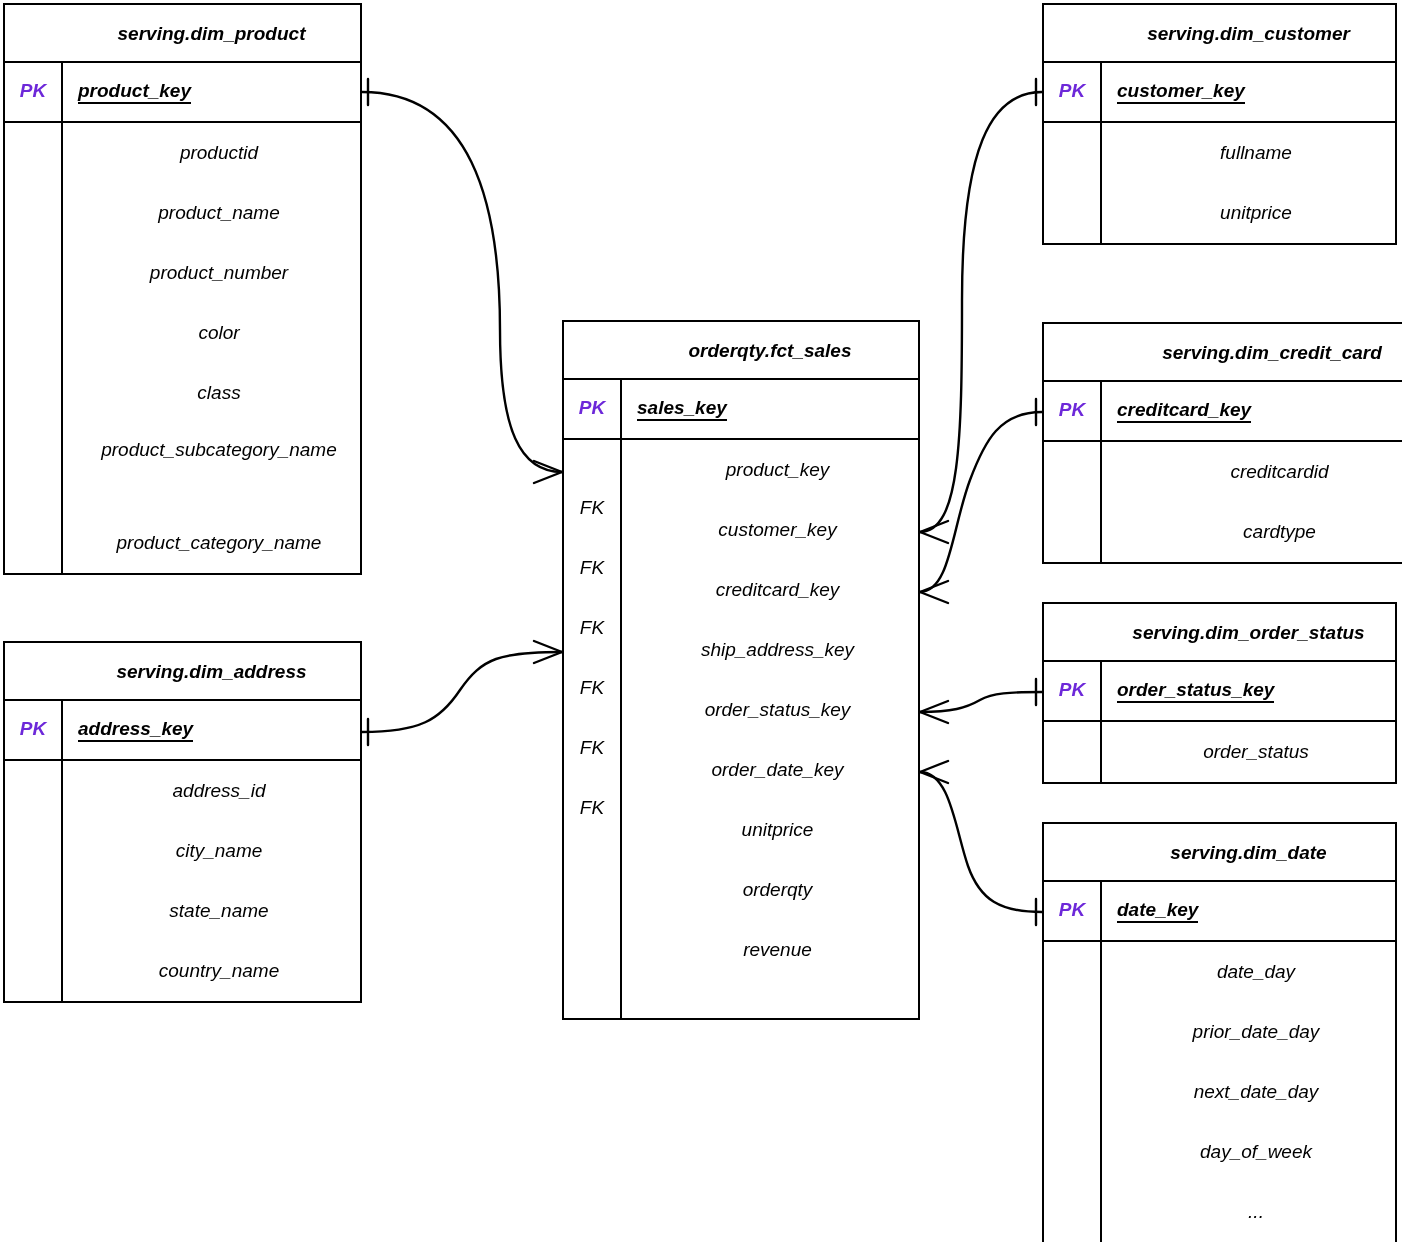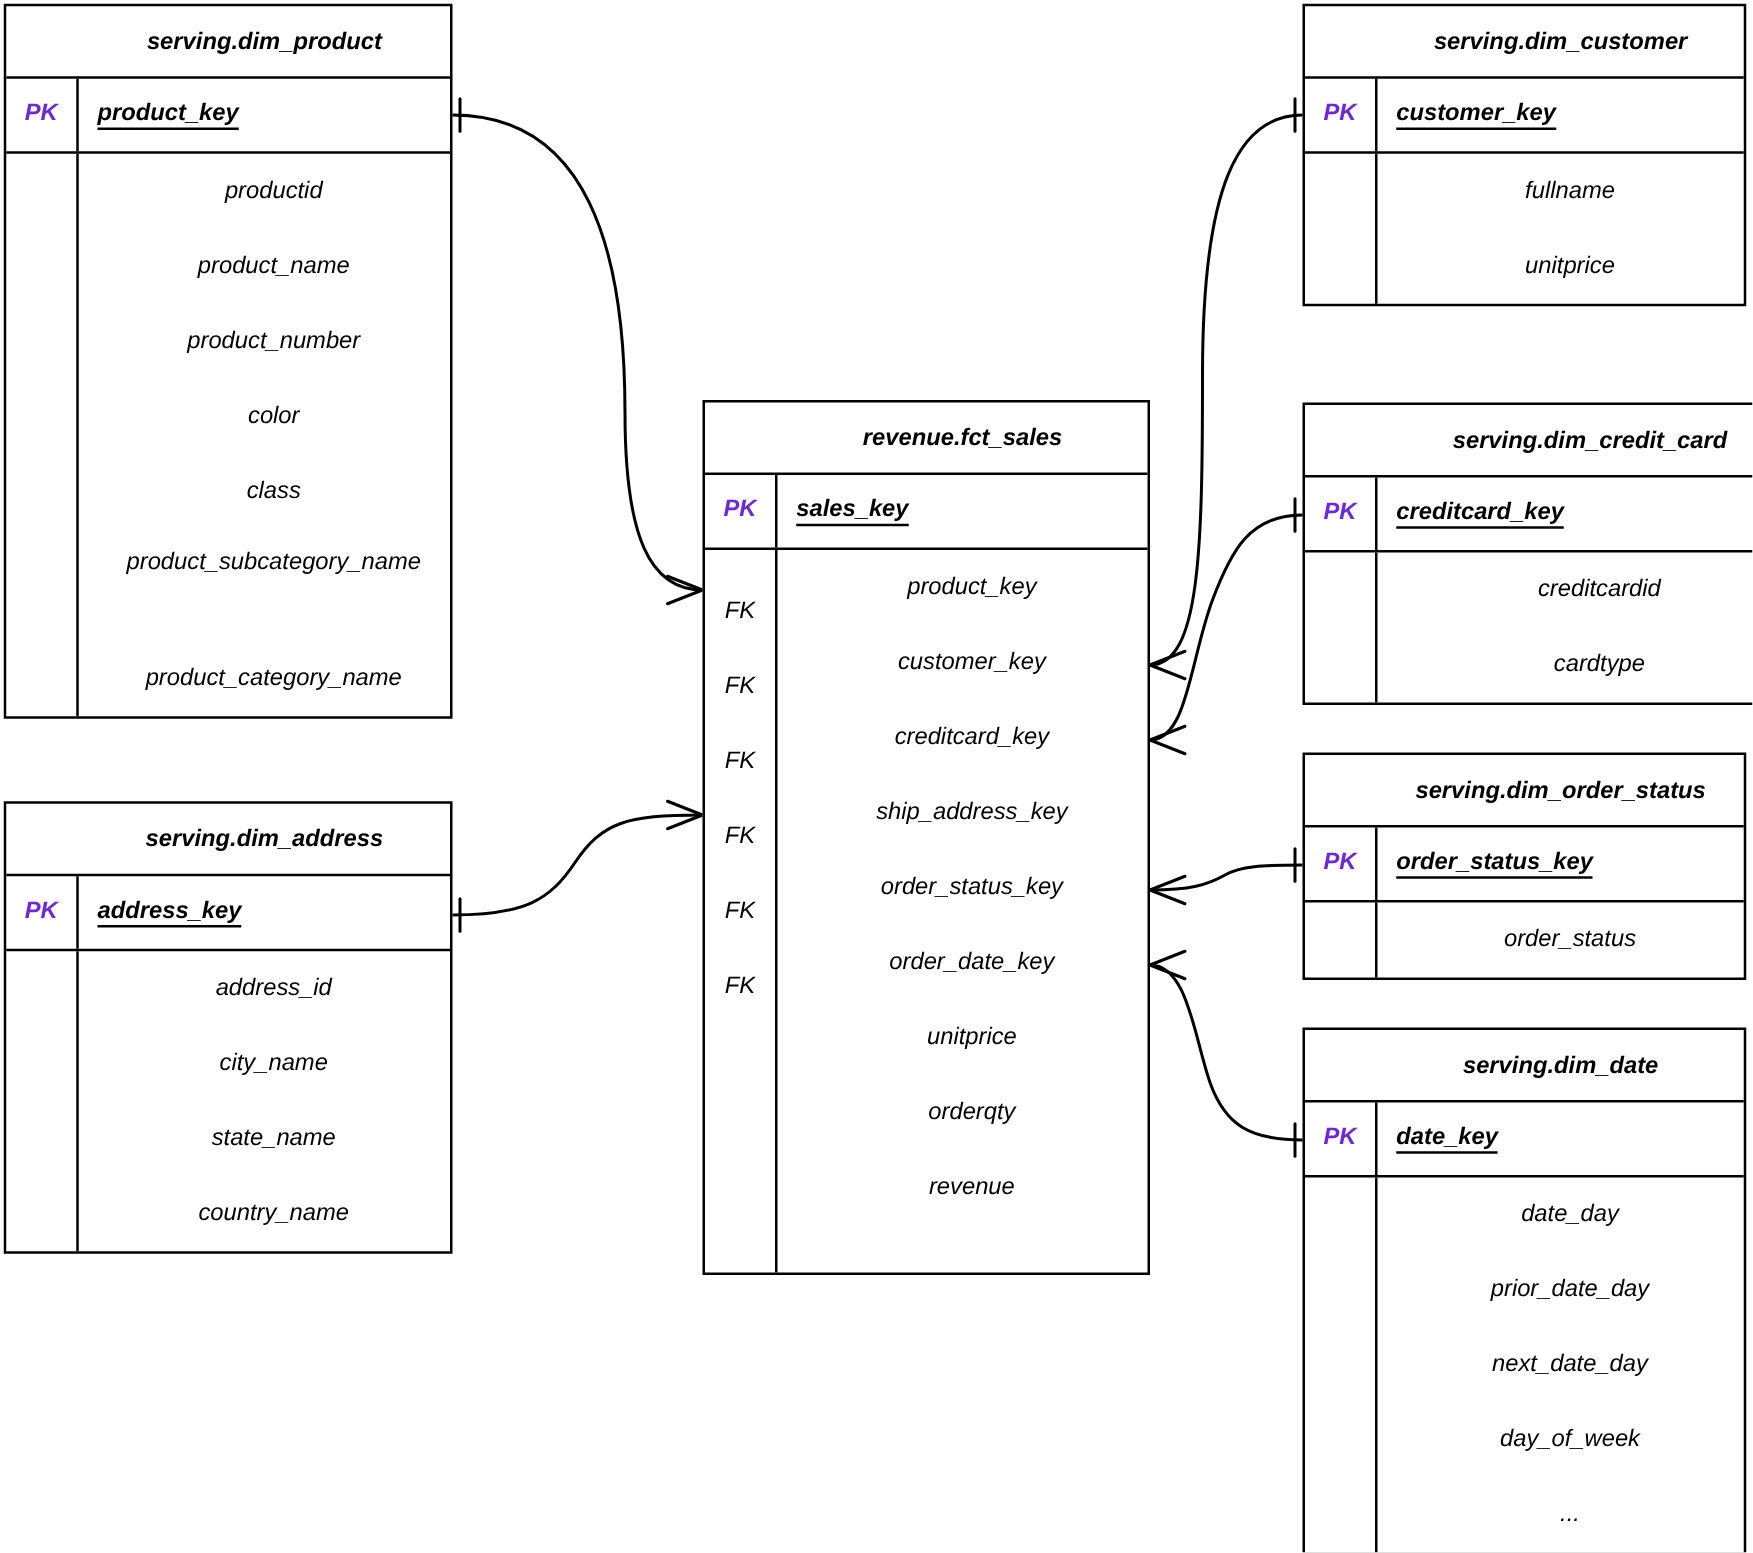--- a/index.html
+++ b/index.html
@@ -54,21 +54,21 @@
     box-sizing: border-box;
     display: flex;
   }
   .keycol {
     box-sizing: border-box;
     width: 58px;
     flex: 0 0 58px;
     border-right: 2px solid #000;
     display: flex;
     flex-direction: column;
-    justify-content: center;
+    justify-content: flex-end;
   }
   .pkrow-keycol {
     box-sizing: border-box;
     width: 58px;
     flex: 0 0 58px;
     border-right: 2px solid #000;
     line-height: 56px;
     text-align: center;
     font-weight: bold;
     font-size: 19px;
@@ -212,21 +212,21 @@
       <div class="attrcol">
         <div class="attr-line">address_id</div>
         <div class="attr-line">city_name</div>
         <div class="attr-line">state_name</div>
         <div class="attr-line">country_name</div>
       </div>
     </div>
   </div>
 
   <div class="entity" style="left:562px; top:320px; width:358px;">
-    <div class="ent-title">revenue.fct_sales</div>
+    <div class="ent-title">orderqty.fct_sales</div>
     <div class="ent-pkrow">
       <div class="pkrow-keycol">PK</div>
       <div class="pkrow-name"><span class="u">sales_key</span></div>
     </div>
     <div class="ent-body">
       <div class="keycol" style="height:578px;">
         <div class="fk-line">FK</div>
         <div class="fk-line">FK</div>
         <div class="fk-line">FK</div>
         <div class="fk-line">FK</div>

